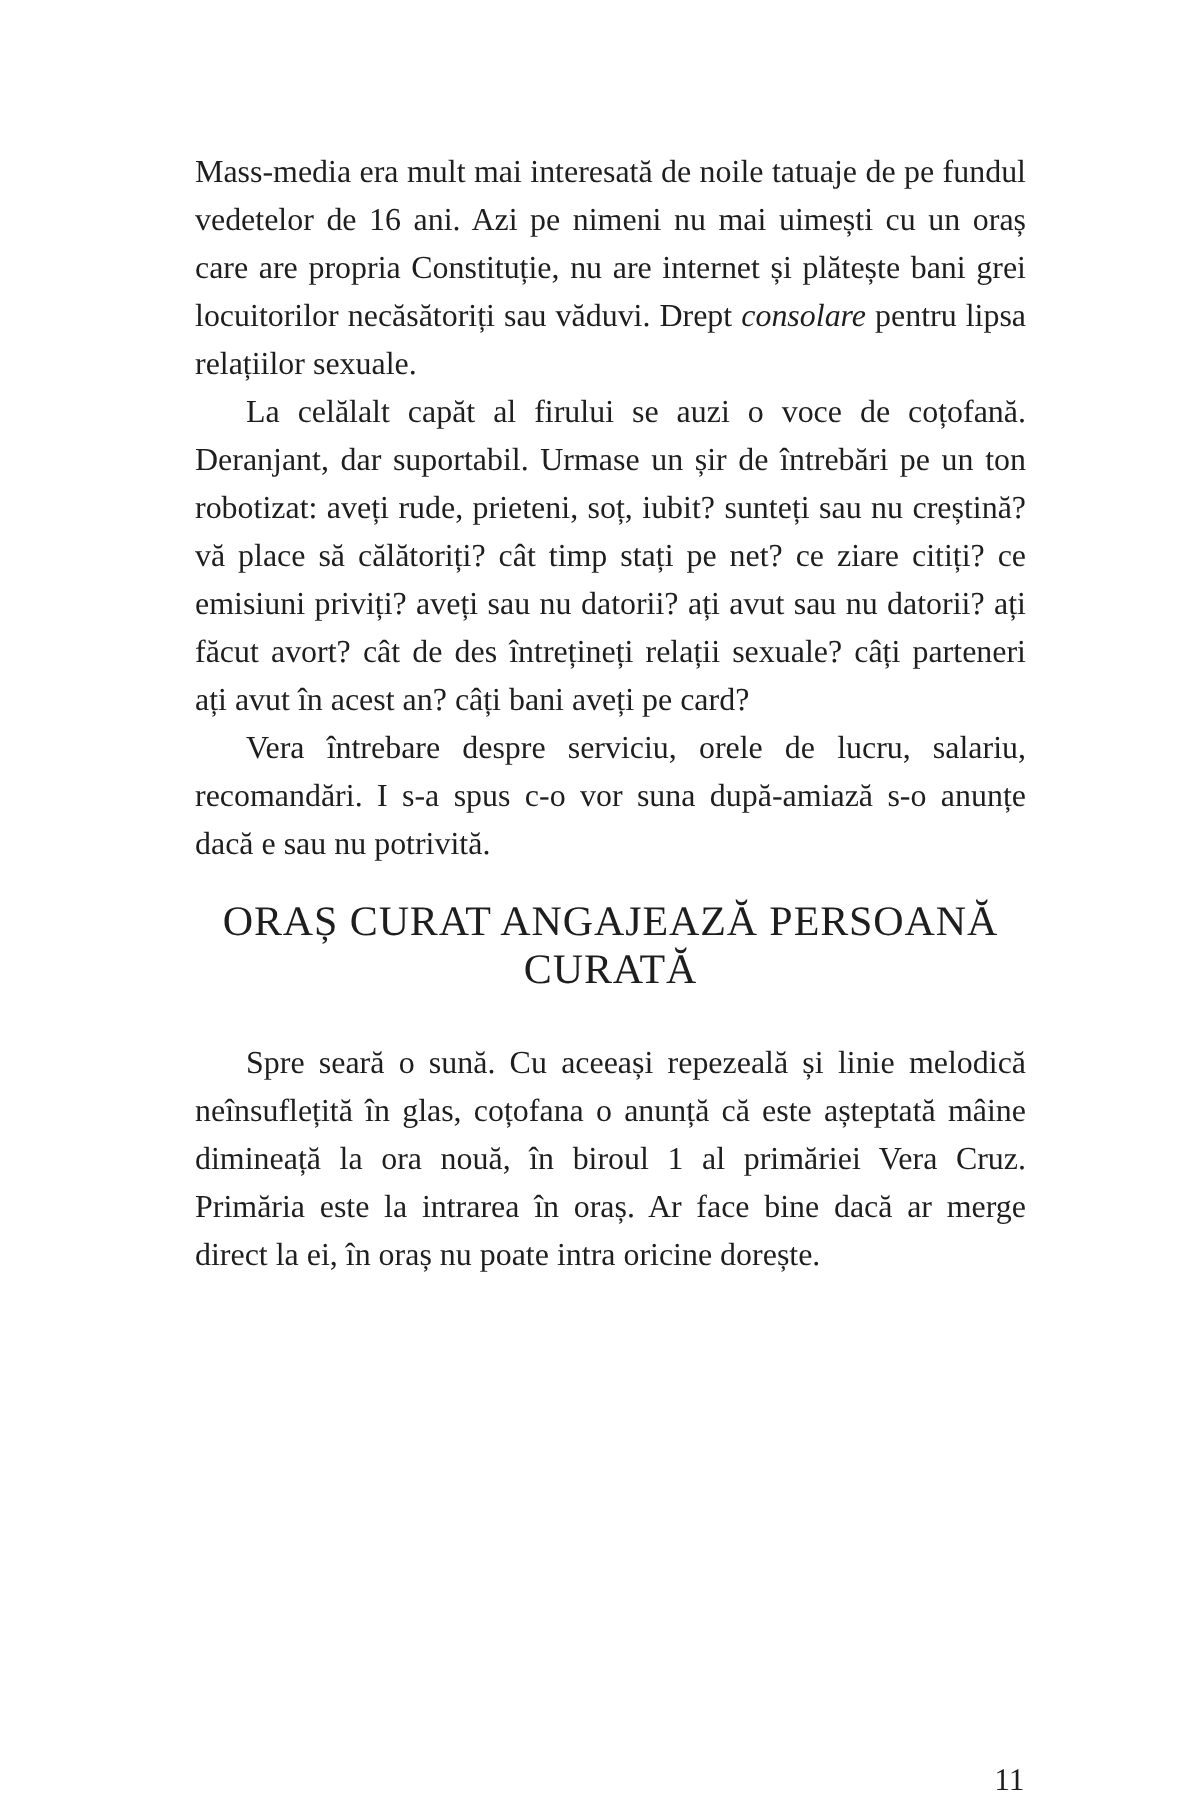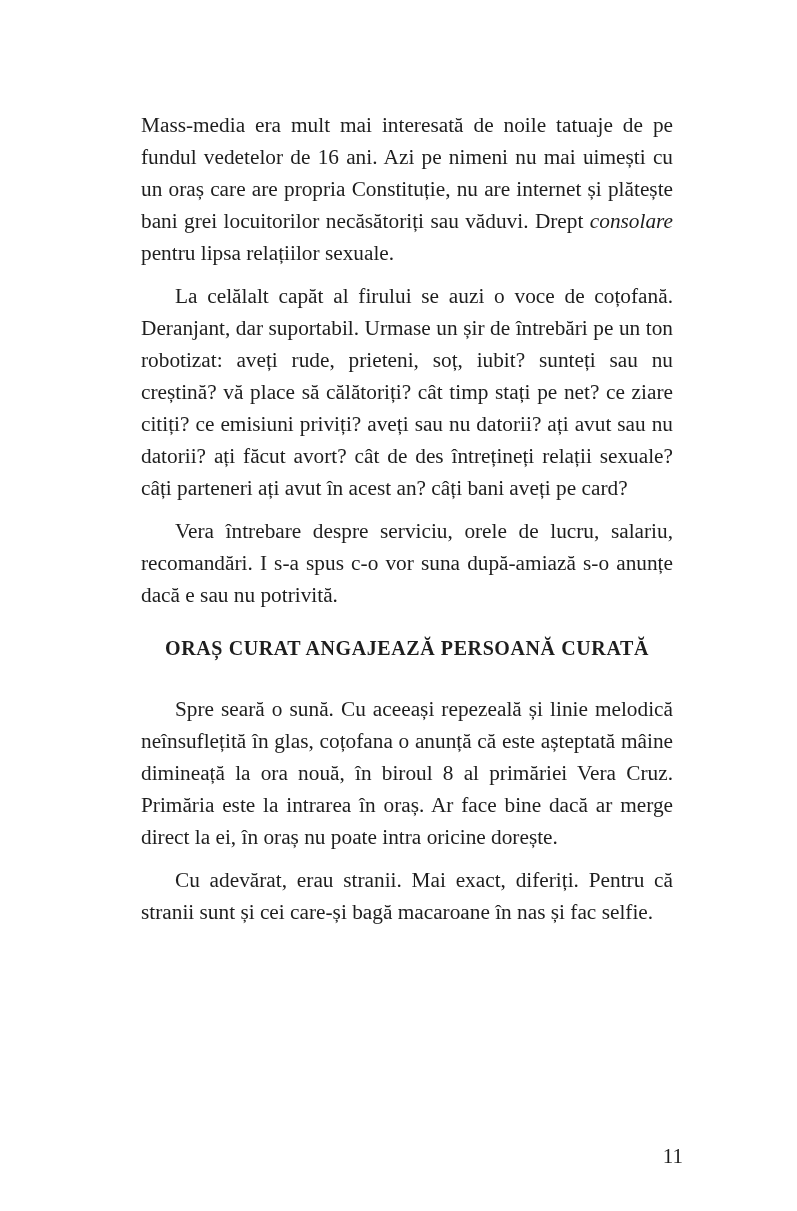--- a/index.html
+++ b/index.html
@@ -25,63 +25,62 @@
     position: absolute;
     left: 130px;
     top: 98px;
     width: 554px;
     font-size: 21.3px;
     line-height: 32px;
     text-align: justify;
     text-justify: inter-word;
   }
   .text-column p {
-    margin: 11px;
+    margin: 0;
     padding: 0;
     text-indent: 34px;
   }
   .text-column p.no-indent {
     text-indent: 0;
   }
   .text-column em {
     font-style: italic;
   }
   .section-heading {
-    font-size: 20px;
-    font-weight: bold;
+    font-size: 28px;
+    font-weight: normal;
     text-align: center;
     text-indent: 0;
     letter-spacing: 0.6px;
     margin: 21px 0 29px 0;
     line-height: 32px;
   }
   .page-number {
     position: absolute;
     right: 114px;
-    top: 1142px;
+    top: 1172px;
     font-size: 21px;
     line-height: 28px;
     color: #1e1e1e;
   }
 </style>
 </head>
 <body>
 
 <div class="page">
   <div class="text-column">
 
     <p class="no-indent"><span>Mass-media era mult mai interesată de noile tatuaje de pe fundul vedetelor de 16 ani. Azi pe nimeni nu mai uimești cu un oraș care are propria Constituție, nu are internet și plătește bani grei locuitorilor necăsătoriți sau văduvi. Drept </span><em>consolare</em><span> pentru lipsa relațiilor sexuale.</span></p>
 
     <p>La celălalt capăt al firului se auzi o voce de coțofană. Deranjant, dar suportabil. Urmase un șir de întrebări pe un ton robotizat: aveți rude, prieteni, soț, iubit? sunteți sau nu creștină? vă place să călătoriți? cât timp stați pe net? ce ziare citiți? ce emisiuni priviți? aveți sau nu datorii? ați avut sau nu datorii? ați făcut avort? cât de des întrețineți relații sexuale? câți parteneri ați avut în acest an? câți bani aveți pe card?</p>
 
     <p>Vera întrebare despre serviciu, orele de lucru, salariu, recomandări. I s-a spus c-o vor suna după-amiază s-o anunțe dacă e sau nu potrivită.</p>
 
     <h2 class="section-heading">ORAȘ CURAT ANGAJEAZĂ PERSOANĂ CURATĂ</h2>
 
 
-    <p>Spre seară o sună. Cu aceeași repezeală și linie melodică neînsuflețită în glas, coțofana o anunță că este așteptată mâine dimineață la ora nouă, în biroul 8 al primăriei Vera Cruz. Primăria este la intrarea în oraș. Ar face bine dacă ar merge direct la ei, în oraș nu poate intra oricine dorește.</p>
+    <p>Spre seară o sună. Cu aceeași repezeală și linie melodică neînsuflețită în glas, coțofana o anunță că este așteptată mâine dimineață la ora nouă, în biroul 1 al primăriei Vera Cruz. Primăria este la intrarea în oraș. Ar face bine dacă ar merge direct la ei, în oraș nu poate intra oricine dorește.</p>
 
-    <p>Cu adevărat, erau stranii. Mai exact, diferiți. Pentru că stranii sunt și cei care-și bagă macaroane în nas și fac selfie.</p>
 
   </div>
 
   <div class="page-number">11</div>
 </div>
 
 </body></html>

